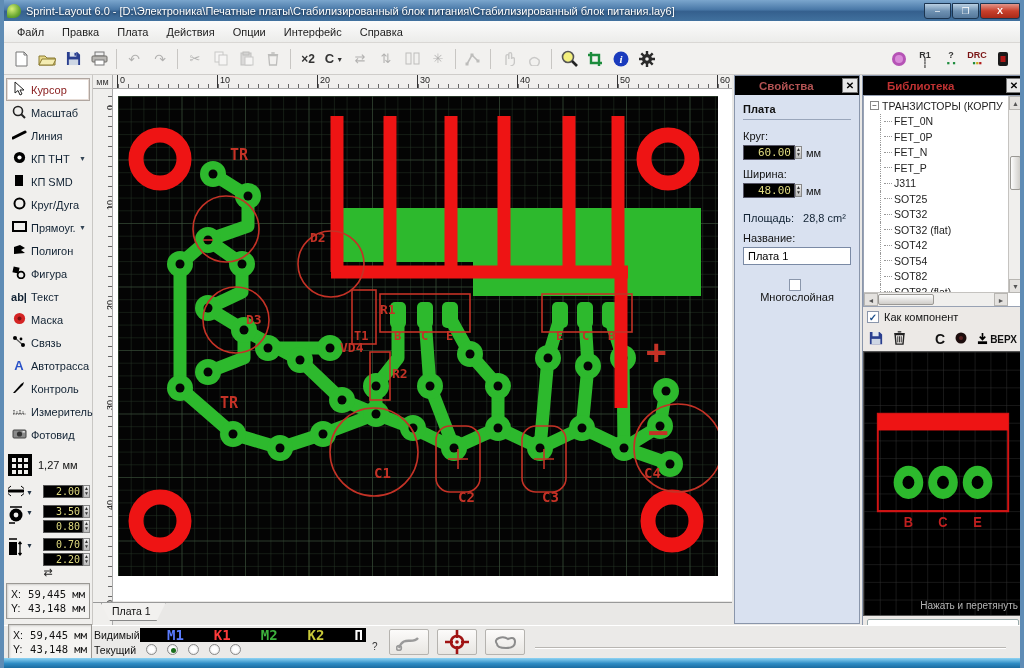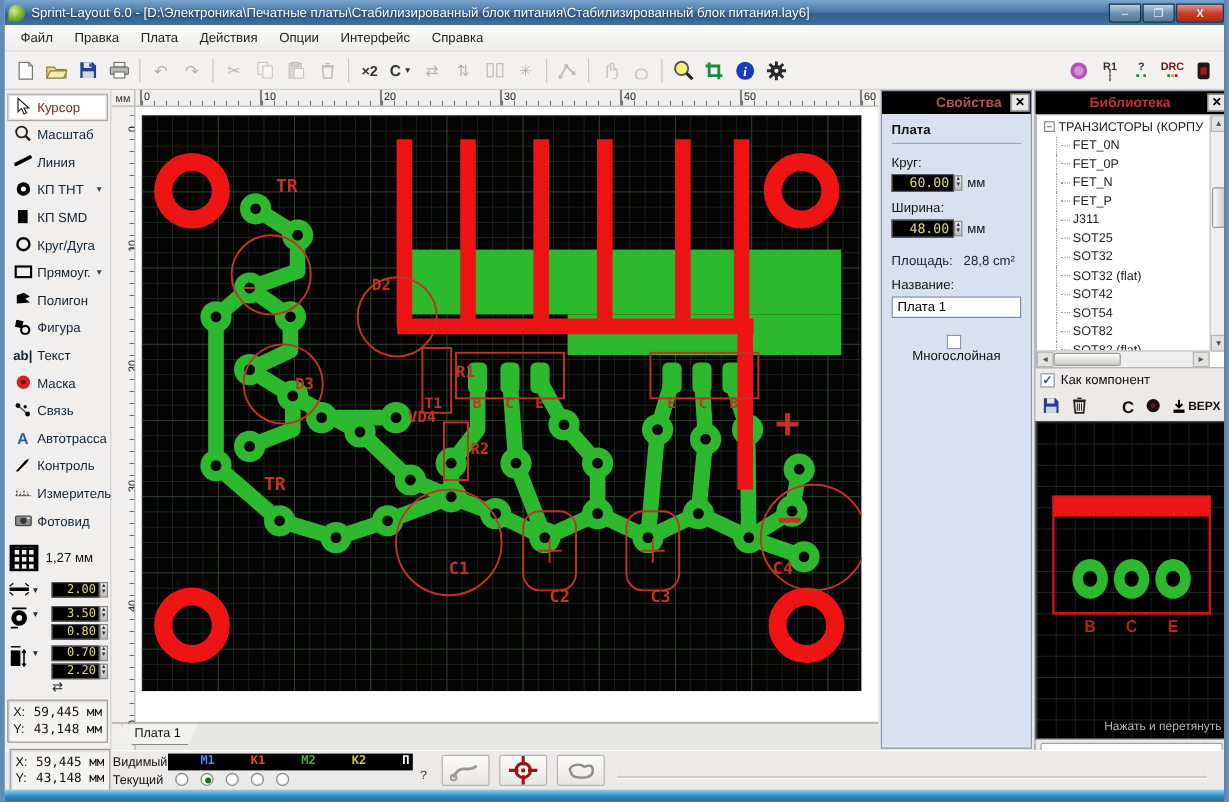--- a/index.html
+++ b/index.html
@@ -75,21 +75,21 @@
   .vruler .tick::before{content:"";position:absolute;left:-14px;top:10px;width:13px;height:1px;background:#333;}
   .viewport{position:absolute;left:20px;top:14px;width:619px;height:512px;background:#fff;overflow:hidden;}
   .board{position:absolute;left:5px;top:7px;}
   .tabrow{position:absolute;left:0px;top:527px;width:639px;height:22px;border-top:1px solid #999;}
   .doctab{position:absolute;left:8px;top:0;height:18px;padding:2px 14px 0 10px;background:#f2f1ef;
      border:1px solid #888;border-top:none;clip-path:polygon(0 0,100% 0,calc(100% - 9px) 100%,9px 100%);
      font-size:10.5px;}
   
   .panel{position:absolute;top:75px;background:#d9e1f0;border:1px solid #8a96ab;}
   .ptitle{height:19px;background:#000;color:#b25353;display:flex;align-items:center;
-     font-weight:bold;font-size:11.5px;padding-left:45px;}
+     font-weight:bold;font-size:11.5px;padding-left:24px;}
   .ptitle .pclose{margin-left:auto;width:16px;height:15px;background:#e8e8e8;border:1px solid #777;
      color:#000;font-size:10px;font-weight:bold;text-align:center;line-height:14px;margin-right:1px;}
   .props{left:730px;width:126px;height:549px;}
   .props .body{padding:8px 8px;}
   .phead{font-weight:bold;border-bottom:1px solid #9aa6bb;padding-bottom:4px;margin-bottom:10px;}
   .plabel{margin:8px 0 3px 0;}
   .pfield{display:flex;align-items:center;}
   .pval{width:52px;height:15px;background:#000;color:#ded87e;font-family:"DejaVu Sans Mono",monospace;
      font-size:11px;text-align:right;padding:0 3px;border:1px solid #556;}
   .punit{margin-left:4px;}
@@ -121,21 +121,21 @@
   .preview{position:relative;background:#000;flex:1;border:1px solid #555;}
   .pv-hint{position:absolute;right:4px;bottom:4px;color:#b5b5b5;font-size:10px;}
   .libinput{height:18px;margin:3px 4px 2px 4px;background:#fff;border:1px solid #9aa;border-radius:2px;}
   
   .statusbar{position:absolute;left:0;top:625px;width:1016px;height:33px;background:#ebeae8;
      border-top:1px solid #fff;display:flex;align-items:center;padding:2px 4px;}
   .vis-block{display:flex;flex-direction:column;justify-content:center;margin-left:2px;}
   .vrow{display:flex;align-items:center;height:15px;}
   .vlab{width:46px;font-size:10.5px;}
   .chips{display:flex;background:#000;height:14px;align-items:center;padding:0 3px;gap:6px;}
-  .chip{font-size:10px;font-weight:bold;font-family:"DejaVu Sans Mono",monospace;padding-left:24px;}
+  .chip{font-size:14px;font-weight:bold;font-family:"DejaVu Sans Mono",monospace;padding-left:24px;}
   .radios{display:flex;gap:10px;padding-left:6px;align-items:center;}
   .radio{width:11px;height:11px;border-radius:50%;border:1px solid #8a8a8a;background:radial-gradient(#fff 40%,#d8d8d8);position:relative;}
   .radio.on::after{content:"";position:absolute;left:3px;top:3px;width:5px;height:5px;border-radius:50%;background:#1c6e1c;}
   .q{margin:8px 4px 0 6px;font-size:10px;color:#333;}
   .sbtn{width:40px;height:26px;border:1px solid #b5b3af;border-radius:2px;background:linear-gradient(180deg,#fcfbfa,#e8e6e2);
      display:flex;align-items:center;justify-content:center;margin-left:8px;}
   .sline{flex:1;height:12px;margin:0 10px;border-bottom:1px solid #b8b6b2;box-shadow:0 1px 0 #fff;}
   .bottomedge{position:absolute;left:-4px;top:658px;width:1024px;height:10px;
      background:linear-gradient(180deg,#8fd4f4,#2e8cc4 55%,#1b6ba0);}
   .kbd{font-family:"DejaVu Sans Mono",monospace;}

